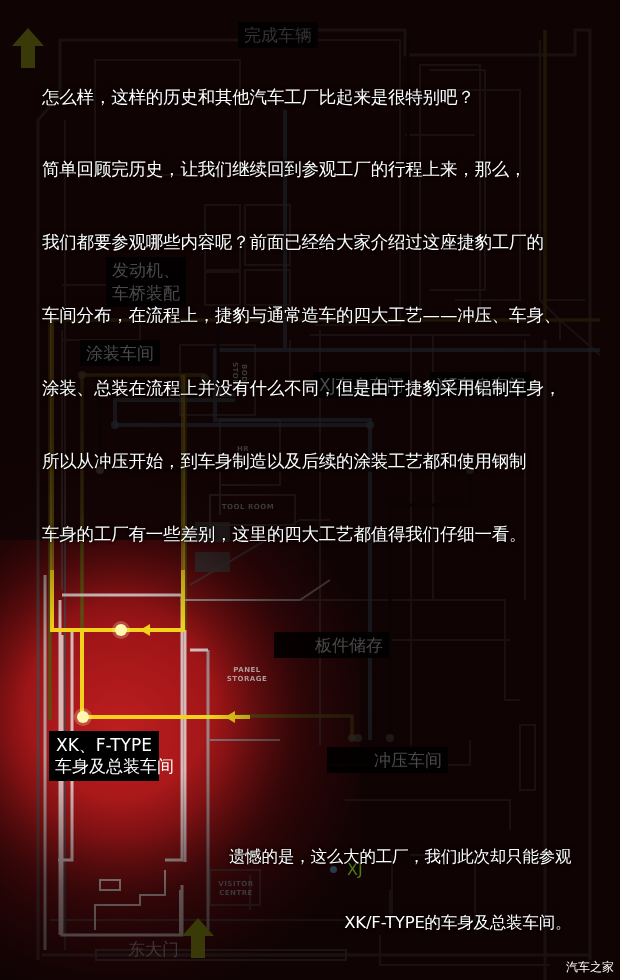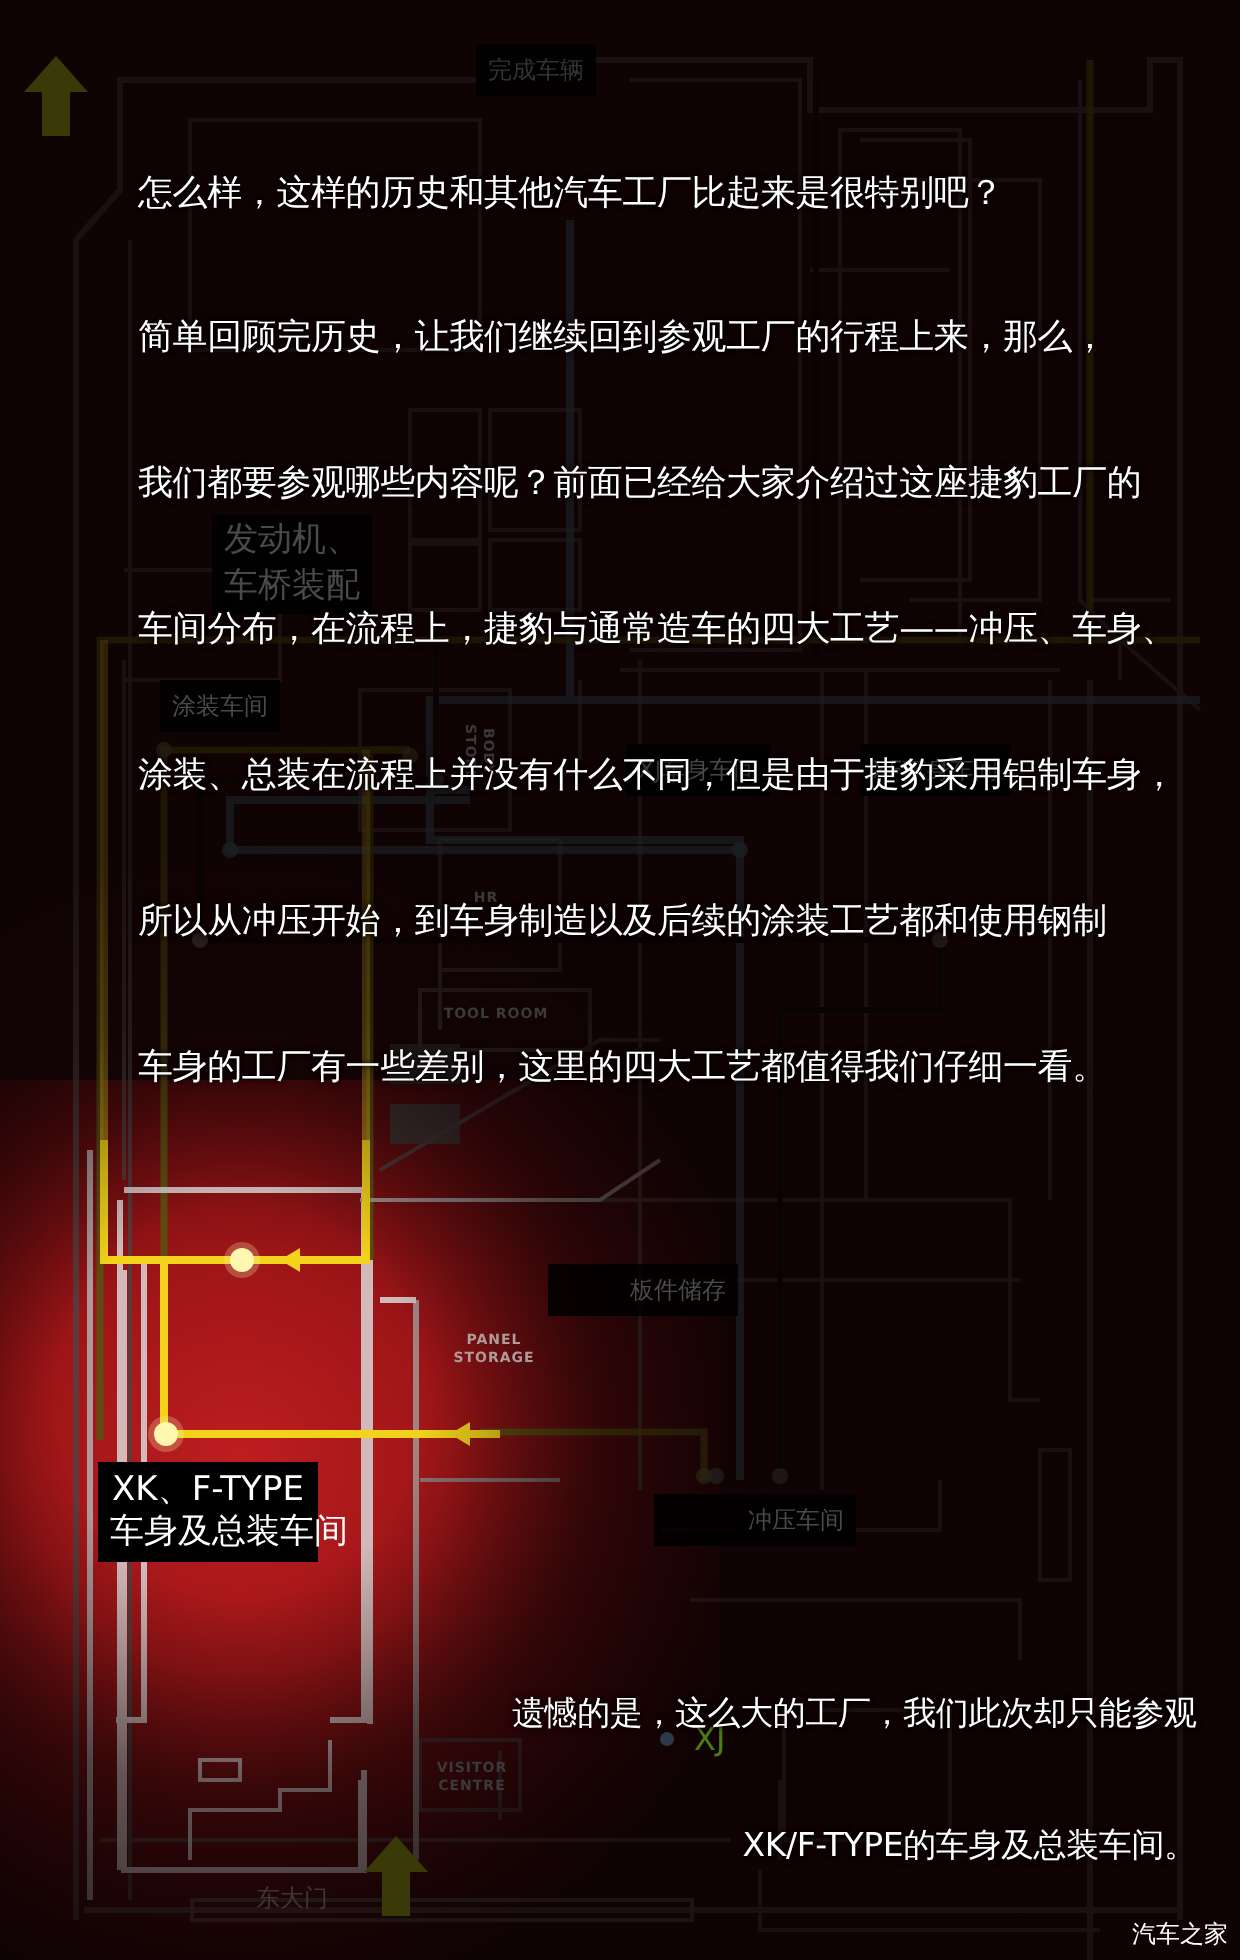--- a/index.html
+++ b/index.html
@@ -10,28 +10,28 @@
       background: #1a0506; }
 
     
     .glow-main { position: absolute; left: -120px; top: 540px; width: 480px; height: 480px;
       background: radial-gradient(circle at 50% 40%, rgba(190,30,32,1) 0%, rgba(165,22,24,0.95) 28%, rgba(110,12,14,0.7) 50%, rgba(40,4,5,0) 72%); }
     .dim-layer { position: absolute; inset: 0;
       background: radial-gradient(ellipse 260px 280px at 120px 700px, rgba(0,0,0,0) 0%, rgba(0,0,0,0) 35%, rgba(12,2,3,0.55) 70%, rgba(12,2,3,0.72) 100%); }
 
     svg.map { position: absolute; left: 0; top: 0; }
 
-    .label-box { position: absolute; background: rgba(0,0,0,0.85); color: #4a4a4a; font-size: 12px; line-height: 22px; padding: 2px 6px; white-space: nowrap; }
+    .label-box { position: absolute; background: rgba(0,0,0,0.85); color: #4a4a4a; font-size: 17px; line-height: 22px; padding: 2px 6px; white-space: nowrap; }
     .label-box.bright { color: #ffffff; background: #000; font-size: 17px; line-height: 21px; text-align: center; padding: 4px 6px; }
 
     .tiny { position: absolute; font-size: 7px; font-weight: bold; color: #3a3a3a; letter-spacing: 0.5px; text-align: center; line-height: 9px; }
     .tiny.lit { color: #b09a9a; }
 
     .text-block { position: absolute; color: #ffffff; font-size: 17.5px; line-height: 24.3px;
-      text-shadow: 0 0 2px #000, 0 0 4px rgba(0,0,0,0.8); white-space: pre; letter-spacing: -0.2px; margin-left: 27px; }
+      text-shadow: 0 0 2px #000, 0 0 4px rgba(0,0,0,0.8); white-space: pre; letter-spacing: -0.2px; }
     #intro { left: 42px; top: 36px; }
     #note { left: 229px; top: 802px; font-size: 16.5px; line-height: 22px; text-align: right; }
 
     .watermark { position: absolute; right: 6px; bottom: 4px; color: #ffffff; font-size: 12px; }
 
     .arrow-up { position: absolute; width: 0; height: 0; }
     .arrow-up .head { position: absolute; left: 0; top: 0; width: 0; height: 0;
       border-left: 16px solid transparent; border-right: 16px solid transparent; border-bottom: 18px solid #3a3a08; }
     .arrow-up .shaft { position: absolute; left: 9px; top: 18px; width: 14px; height: 22px; background: #3a3a08; }
   </style>

